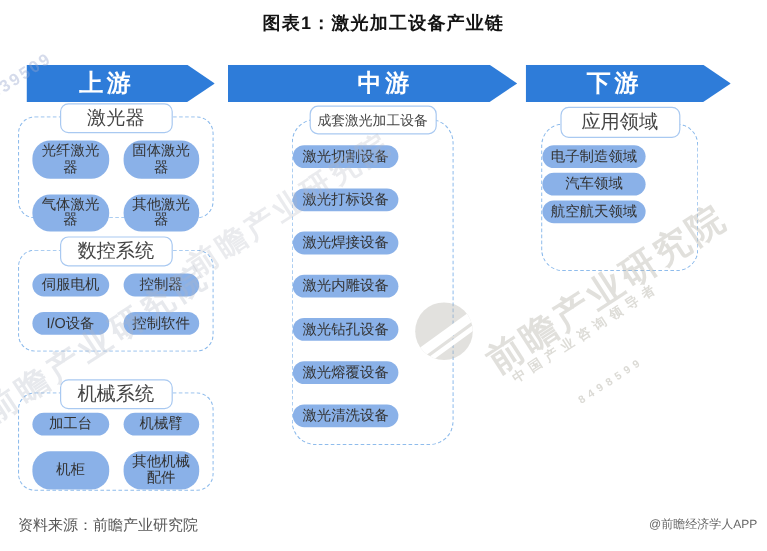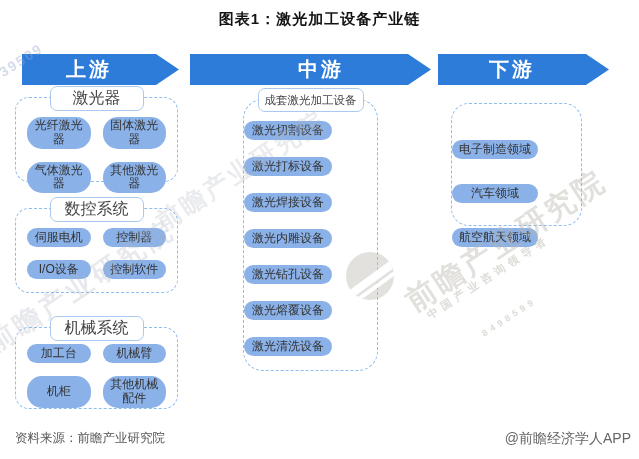--- a/index.html
+++ b/index.html
@@ -37,25 +37,25 @@
   
   .block{background:var(--block,#8ab1e8);border-radius:15px;color:#333;
     font-size:12px;display:flex;align-items:center;justify-content:center;
     text-align:center;line-height:1.15;padding:2px;box-sizing:border-box;min-height:19px;}
   .grid2{position:absolute;top:19px;left:11px;right:11px;display:grid;
     grid-template-columns:1fr 1fr;column-gap:12px;row-gap:13px;}
   .g3 .grid2{top:16px;}
   .vlist{position:absolute;top:21px;left:0;right:0;display:flex;
     flex-direction:column;align-items:flex-start;gap:17px;}
   .vlist .block{width:88px;}
-  .g-down .vlist{top:17px;gap:25px;margin-top:19px;}
+  .g-down .vlist{top:17px;gap:4px;}
   .g-down .vlist .block{width:86px;}
   
   .src{position:absolute;left:15px;top:430px;font-size:12.5px;color:#575757;}
-  .credit{position:absolute;right:8px;top:430px;font-size:14px;color:#666;}
+  .credit{position:absolute;right:8px;top:430px;font-size:10px;color:#666;}
   
   .wm{position:absolute;pointer-events:none;white-space:nowrap;font-weight:bold;z-index:3;}
   .wm-a{left:-20px;top:330px;font-size:27px;letter-spacing:4px;
     transform:rotate(-33deg);transform-origin:left top;color:rgba(176,182,194,0.30);}
   .wm-b{left:150px;top:210px;font-size:25px;letter-spacing:3px;
     transform:rotate(-33deg);transform-origin:left top;color:rgba(178,183,193,0.28);}
   .wm-big{left:398px;top:287px;font-size:30px;letter-spacing:3px;
     transform:rotate(-33deg);transform-origin:left top;color:rgba(184,181,171,0.42);}
   .wm-tagline{left:424px;top:310px;font-size:11px;letter-spacing:5px;
     transform:rotate(-33deg);transform-origin:left top;color:rgba(184,181,171,0.48);}
@@ -126,20 +126,21 @@
       <div class="block">激光打标设备</div>
       <div class="block">激光焊接设备</div>
       <div class="block">激光内雕设备</div>
       <div class="block">激光钻孔设备</div>
       <div class="block">激光熔覆设备</div>
       <div class="block">激光清洗设备</div>
     </div>
   </div>
 
   <div class="group g-down">
+    <div class="ghead">应用领域</div>
     <div class="vlist">
       <div class="block">电子制造领域</div>
       <div class="block">汽车领域</div>
       <div class="block">航空航天领域</div>
     </div>
   </div>
 
   <div class="src">资料来源：前瞻产业研究院</div>
   <div class="credit">@前瞻经济学人APP</div>
 

